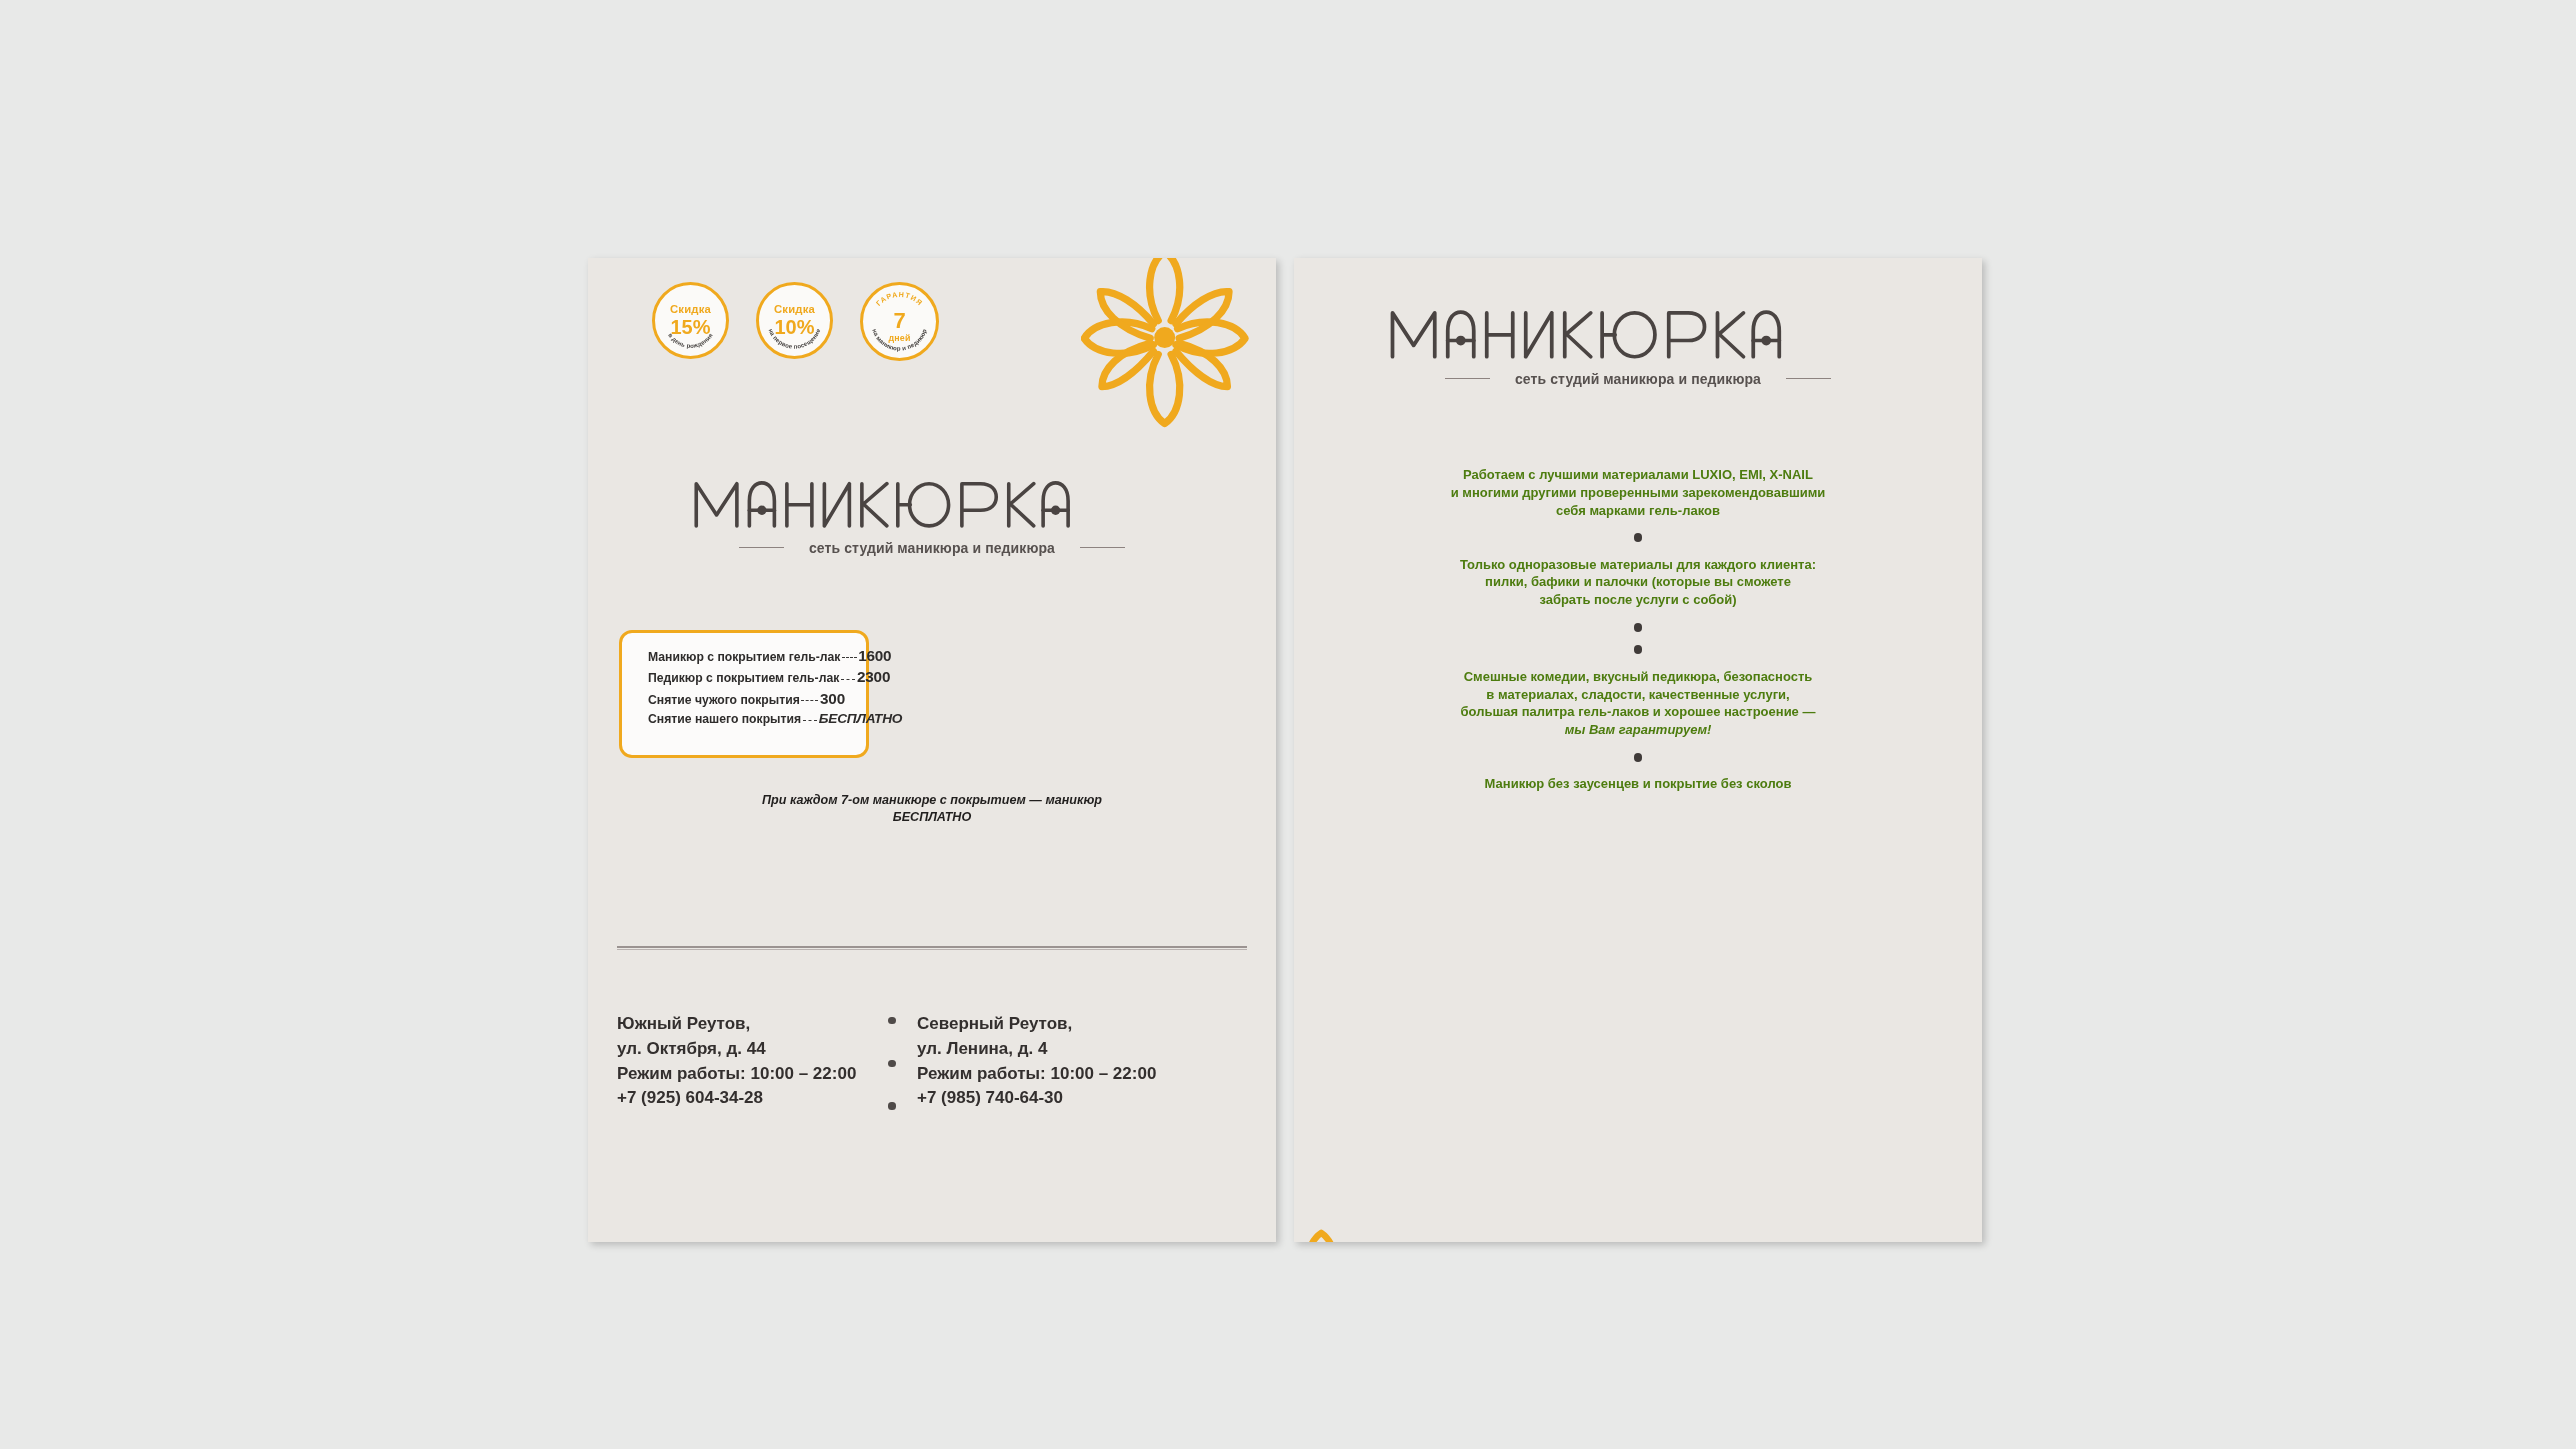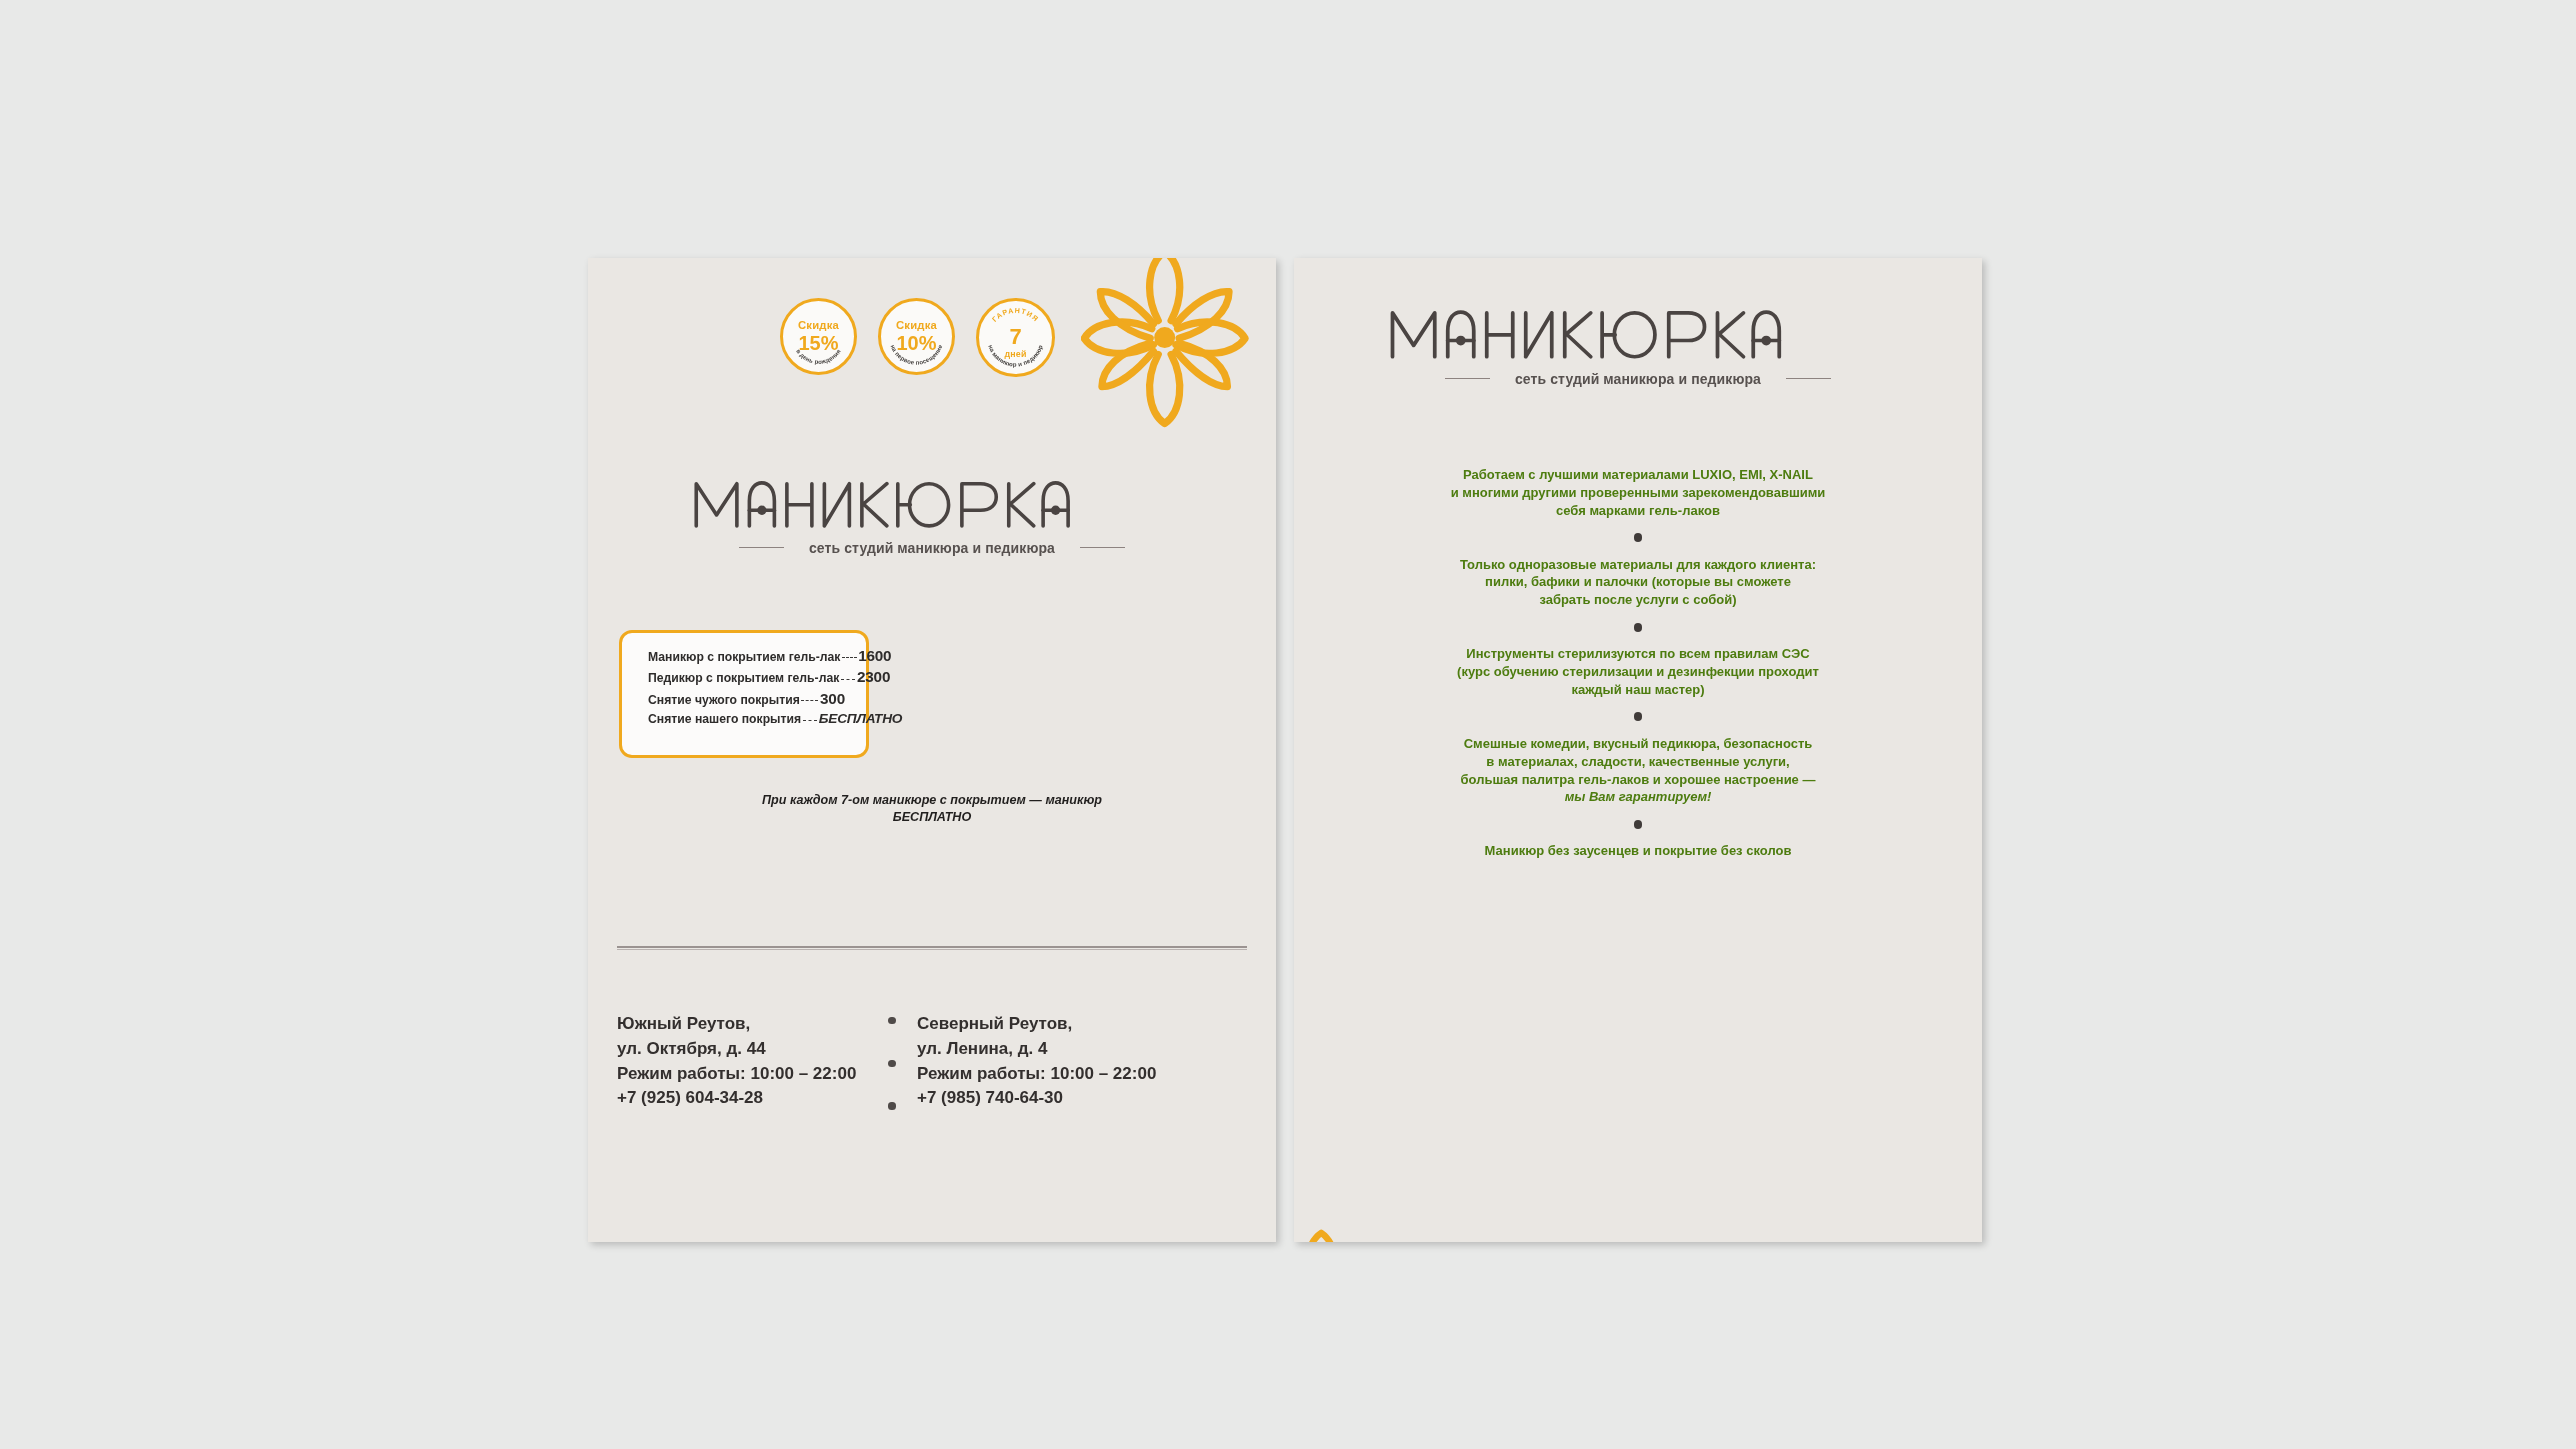--- a/index.html
+++ b/index.html
@@ -17,21 +17,21 @@
     position:absolute;
     background:#eae7e3;
     box-shadow:3.2px 3.2px 7.2px rgba(0,0,0,.20);
     overflow:hidden;
   }
   #card-front{left:588px;top:258px;width:688px;height:984px;}
   #card-back {left:1294px;top:258px;width:688px;height:984px;}
 
   
   .badge-row{position:absolute;display:flex;}
-  #front-badges{left:64px;top:40px;width:403px;gap:21px;justify-content:flex-end;}
+  #front-badges{left:64px;top:24px;width:403px;gap:27px;}
   .badge{
     border:3.2px solid #f0a91e;
     border-radius:50%;
     background:#fbfaf8;
     position:relative;
     box-sizing:border-box;
     display:flex;flex-direction:column;align-items:center;justify-content:center;
   }
   .badge.sm{width:77px;height:77px;}
   .badge.lg{width:79px;height:79px;}
@@ -297,25 +297,20 @@
       </div>
       <div class="sep-dot"></div>
 
       <div class="para">
         <div>Только одноразовые материалы для каждого клиента:</div>
         <div>пилки, бафики и палочки (которые вы сможете</div>
         <div>забрать после услуги с собой)</div>
       </div>
       <div class="sep-dot"></div>
 
-      <div class="para">
-        <div>Инструменты стерилизуются по всем правилам СЭС</div>
-        <div>(курс обучению стерилизации и дезинфекции проходит</div>
-        <div>каждый наш мастер)</div>
-      </div>
       <div class="sep-dot"></div>
 
       <div class="para">
         <div>Смешные комедии, вкусный педикюра, безопасность</div>
         <div>в материалах, сладости, качественные услуги,</div>
         <div>большая палитра гель-лаков и хорошее настроение —</div>
         <div class="emph">мы Вам гарантируем!</div>
       </div>
       <div class="sep-dot"></div>
 

